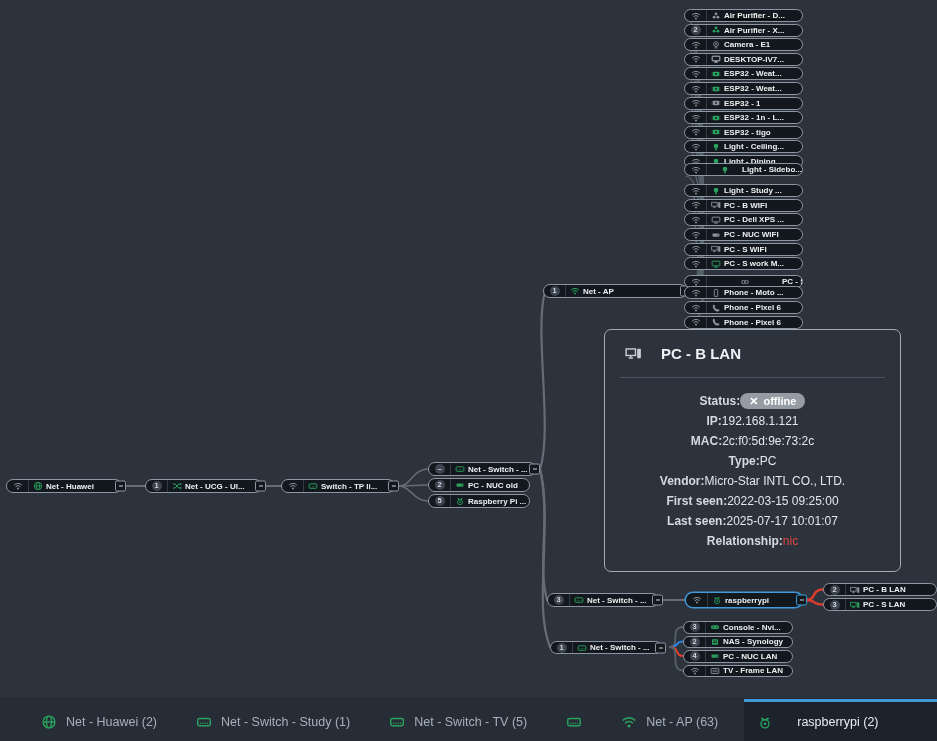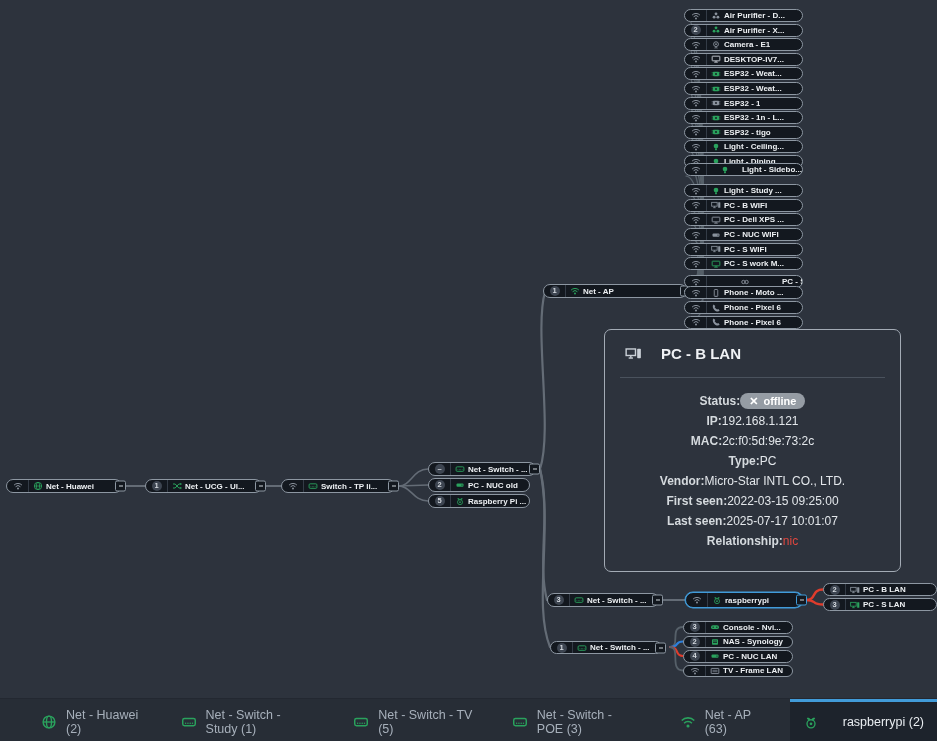--- a/index.html
+++ b/index.html
@@ -342,21 +342,21 @@
           </svg>
         </span>
         <span class="nicon">
           <svg width="10" height="10" viewBox="0 0 12 12" xmlns="http://www.w3.org/2000/svg">
             <rect x="1.4" y="2.9" width="9.2" height="6.2" rx="0.5" fill="none" stroke="#8a929d" stroke-width="1.1"></rect>
             <rect x="3" y="4.5" width="6" height="3" fill="#8a929d" opacity="0.55"></rect>
           </svg>
         </span>
         <span class="nlabel">TV - Frame LAN</span>
       </div>
-      <div class="node" style="left: 684px; top: 9px; width: 119px; height: 13px;">
+      <div class="node" style="left: 684px; top: 9px; width: 119px; height: 13px; text-decoration: underline;">
         <span class="lcell">
           <svg width="10" height="10" viewBox="0 0 12 12" xmlns="http://www.w3.org/2000/svg">
             <path d="M1.3 4.9a6.6 6.6 0 0 1 9.4 0" fill="none" stroke="#8a929d" stroke-width="1.2"></path>
             <path d="M3.1 6.9a4 4 0 0 1 5.8 0" fill="none" stroke="#8a929d" stroke-width="1.2"></path>
             <circle cx="6" cy="9" r="1.15" fill="#8a929d"></circle>
           </svg>
         </span>
         <span class="nicon">
           <svg width="10" height="10" viewBox="0 0 12 12" xmlns="http://www.w3.org/2000/svg">
             <circle cx="6" cy="3.4" r="1.7" fill="#8a929d"></circle>
@@ -819,21 +819,20 @@
       <div class="tab">
         <span class="ticon">
           <svg width="16" height="16" viewBox="0 0 12 12" xmlns="http://www.w3.org/2000/svg">
             <rect x="1.3" y="3.4" width="9.4" height="5.4" rx="1.3" fill="none" stroke="#2aa25d" stroke-width="1.1"></rect>
             <circle cx="3.5" cy="6.9" r="0.55" fill="#2aa25d"></circle>
             <circle cx="5.2" cy="6.9" r="0.55" fill="#2aa25d"></circle>
             <circle cx="6.9" cy="6.9" r="0.55" fill="#2aa25d"></circle>
             <circle cx="8.6" cy="6.9" r="0.55" fill="#2aa25d"></circle>
           </svg>
         </span>
-        <span>Net - Switch - POE (3)</span>
       </div>
       <div class="tab">
         <span class="ticon">
           <svg width="16" height="16" viewBox="0 0 12 12" xmlns="http://www.w3.org/2000/svg">
             <path d="M1.3 4.9a6.6 6.6 0 0 1 9.4 0" fill="none" stroke="#2aa25d" stroke-width="1.2"></path>
             <path d="M3.1 6.9a4 4 0 0 1 5.8 0" fill="none" stroke="#2aa25d" stroke-width="1.2"></path>
             <circle cx="6" cy="9" r="1.15" fill="#2aa25d"></circle>
           </svg>
         </span>
         <span>Net - AP (63)</span>

